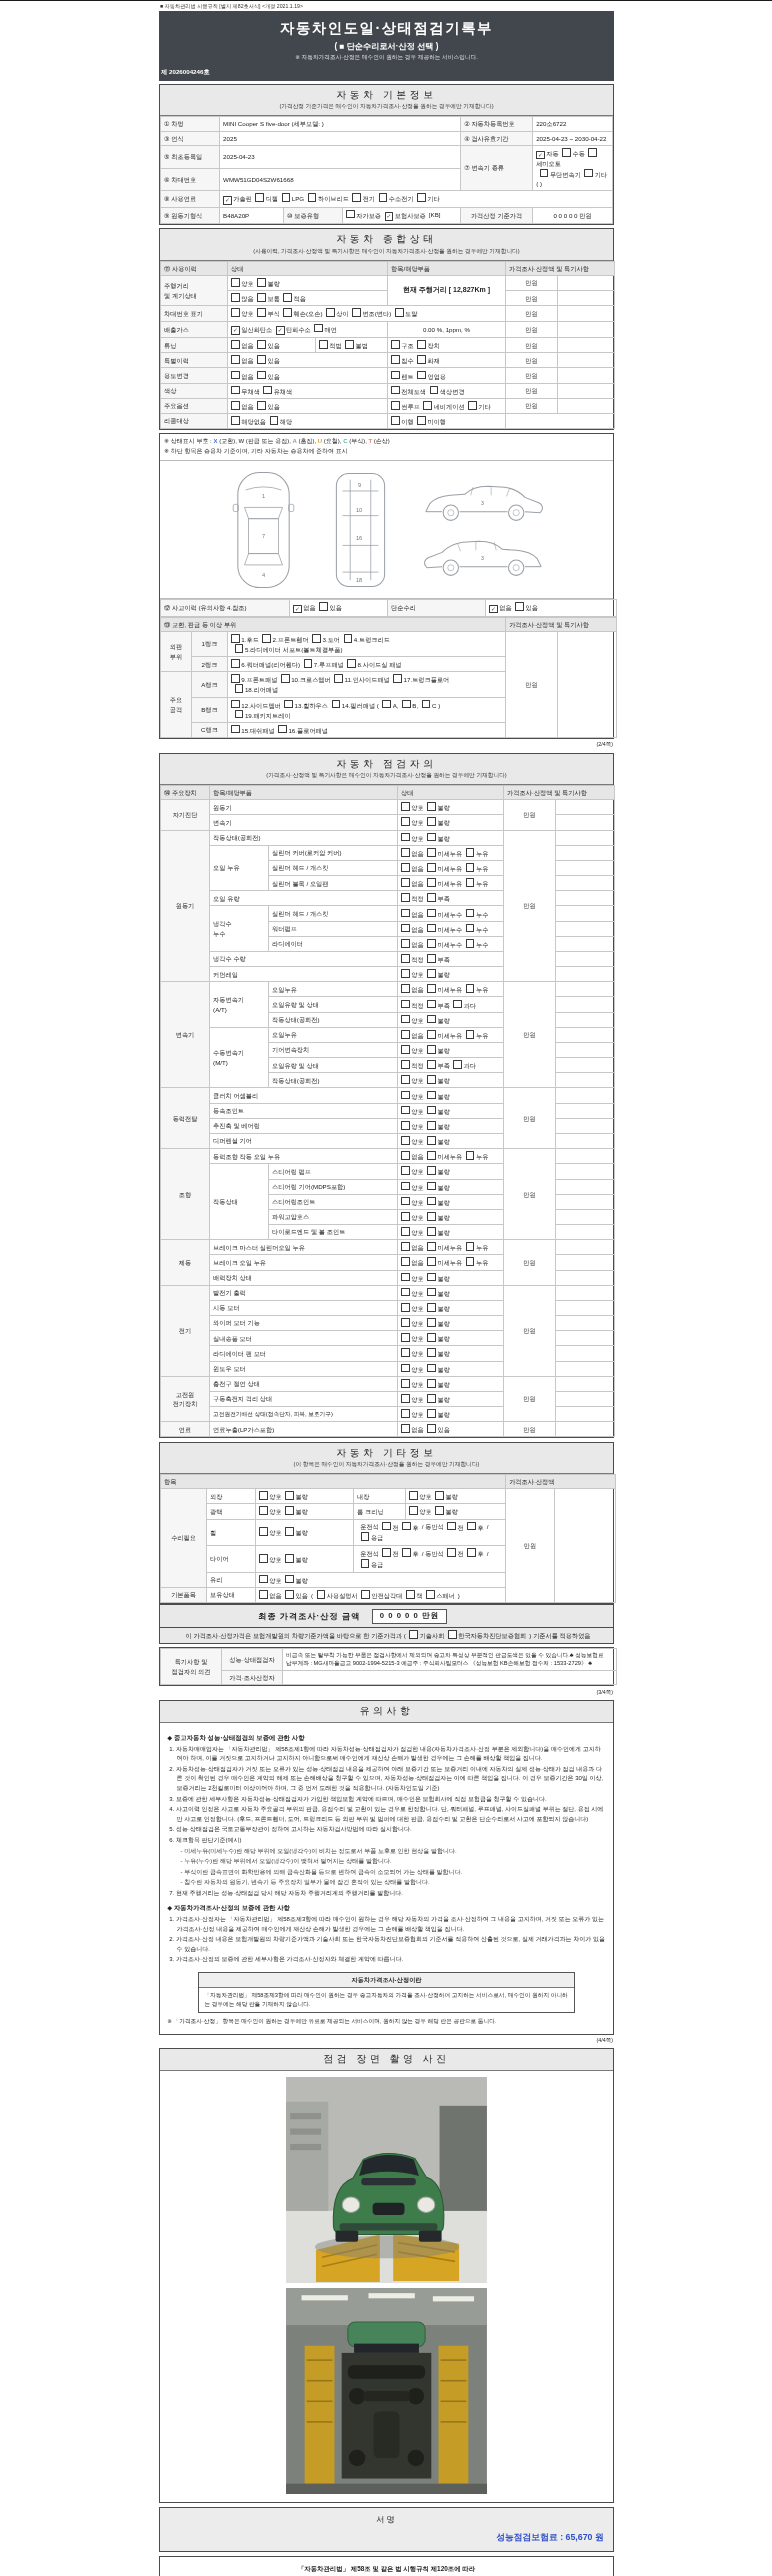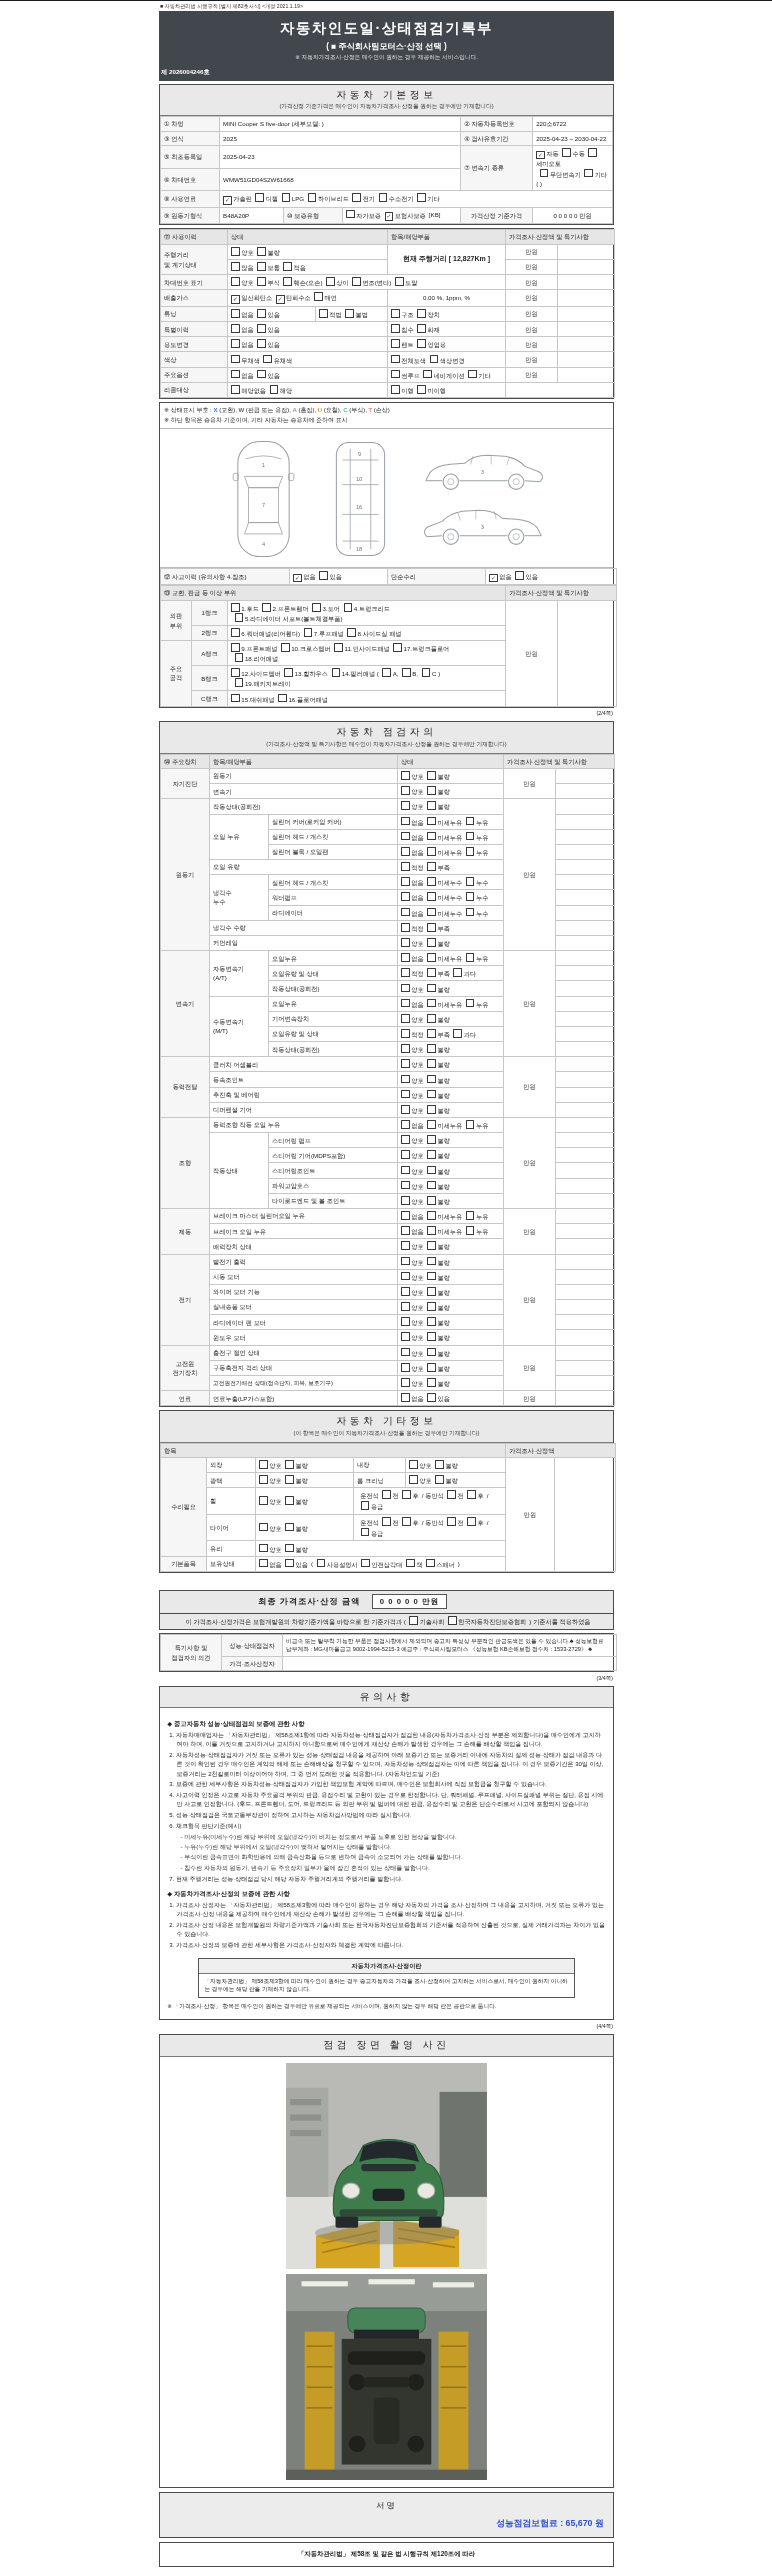--- a/index.html
+++ b/index.html
@@ -33,21 +33,21 @@
       vertical-align:-1px;background:#fff;color:#111;}
   .cb:first-child{margin-left:0;}
   .cb-l{font-size:6.2px;}
   .cb-t{font-size:6.2px;margin-left:3.1px;}
   
   .legend{font-size:6px;padding:3.1px 4.1px;border-bottom:0.5px solid #bbb;line-height:1.6;}
   .diagrams{display:flex;justify-content:center;align-items:center;gap:19.6px;padding:7.2px 0 6.2px;border-bottom:0.5px solid #bbb;}
   .side-stack{display:flex;flex-direction:column;gap:8.2px;}
   
   .pgmark{text-align:right;font-size:5.4px;color:#222;padding:2.6px 1px 1px;}
-  .final-strip{display:flex;align-items:center;border:1px solid #4b4b4b;margin-top:17px;background:#e9e9e9;padding:3.6px 5.2px;}
+  .final-strip{display:flex;align-items:center;border:1px solid #4b4b4b;margin-top:0;background:#e9e9e9;padding:3.6px 5.2px;}
   .final-label{font-size:8.2px;font-weight:bold;letter-spacing:1px;flex:0 0 auto;margin-left:93px;}
   .final-value{border:0.8px solid #555;background:#fff;padding:1.5px 7.2px;font-size:7.7px;font-weight:bold;margin-left:11.3px;letter-spacing:1px;}
   .final-note{font-size:5.4px;text-align:center;background:#e9e9e9;border:1px solid #4b4b4b;border-top:none;padding:2.1px 3.1px;}
   
   .notice-body{padding:5.2px 7.2px 8.2px;font-size:6px;line-height:1.55;}
   .nt-h{font-weight:bold;font-size:6.4px;margin:5.2px 0 2.1px;}
   .nt-i{margin:1.5px 0 1.5px 2.1px;text-indent:-7.2px;padding-left:7.2px;}
   .nt-s{margin:1px 0 1px 13.4px;color:#333;}
   .nt-box{border:0.8px solid #555;margin:7.2px 31px 4.1px;text-align:center;}
   .nt-box-title{font-weight:bold;background:#efefef;border-bottom:0.5px solid #777;padding:2.1px;font-size:6.2px;}
@@ -65,21 +65,21 @@
 </head>
 <body>
 
 <div class="page">
   <div class="doc">
 
     <div class="top-note">■ 자동차관리법 시행규칙 [별지 제82호서식] &lt;개정 2021.1.19&gt;</div>
 
     <div class="band">
       <div class="band-title">자동차인도일·상태점검기록부</div>
-      <div class="band-sub">( ■ 주식회사팀모터스·산정 선택 )</div>
+      <div class="band-sub">( ■ 단순수리로서·산정 선택 )</div>
       <div class="band-note">※ 자동차가격조사·산정은 매수인이 원하는 경우 제공하는 서비스입니다.</div>
       <div class="band-docno">제 2026004246호</div>
     </div>
 
     <div class="sec">
       <div class="sec-head">
         <div class="sec-title">자동차 기본정보</div>
         <div class="sec-sub">(가격산정 기준가격은 매수인이 자동차가격조사·산정을 원하는 경우에만 기재합니다)</div>
       </div>
       <table>
@@ -124,20 +124,24 @@
               <td class="lab lft">⑩ 보증유형</td>
               <td class="lft"><span class="cb"></span><span class="cb-l">자가보증</span><span class="cb checked">✓</span><span class="cb-l">보험사보증</span><span class="cb-t">[KB]</span></td>
               <td class="lab">가격산정 기준가격</td>
               <td class="ctr">0 0 0 0 0 만원</td>
             </tr>
           </tbody>
         </table>
     </div>
 
     <div class="sec">
+      <div class="sec-head">
+        <div class="sec-title">자동차 종합상태</div>
+        <div class="sec-sub">(사용이력, 가격조사·산정액 및 특기사항은 매수인이 자동차가격조사·산정을 원하는 경우에만 기재합니다)</div>
+      </div>
       <table>
           <colgroup>
             <col style="width: 67px;">
             <col style="width: 88px;">
             <col style="width: 72px;">
             <col style="width: 118px;">
             <col style="width: 52px;">
             <col style="width: 57px;">
           </colgroup>
           <tbody>

